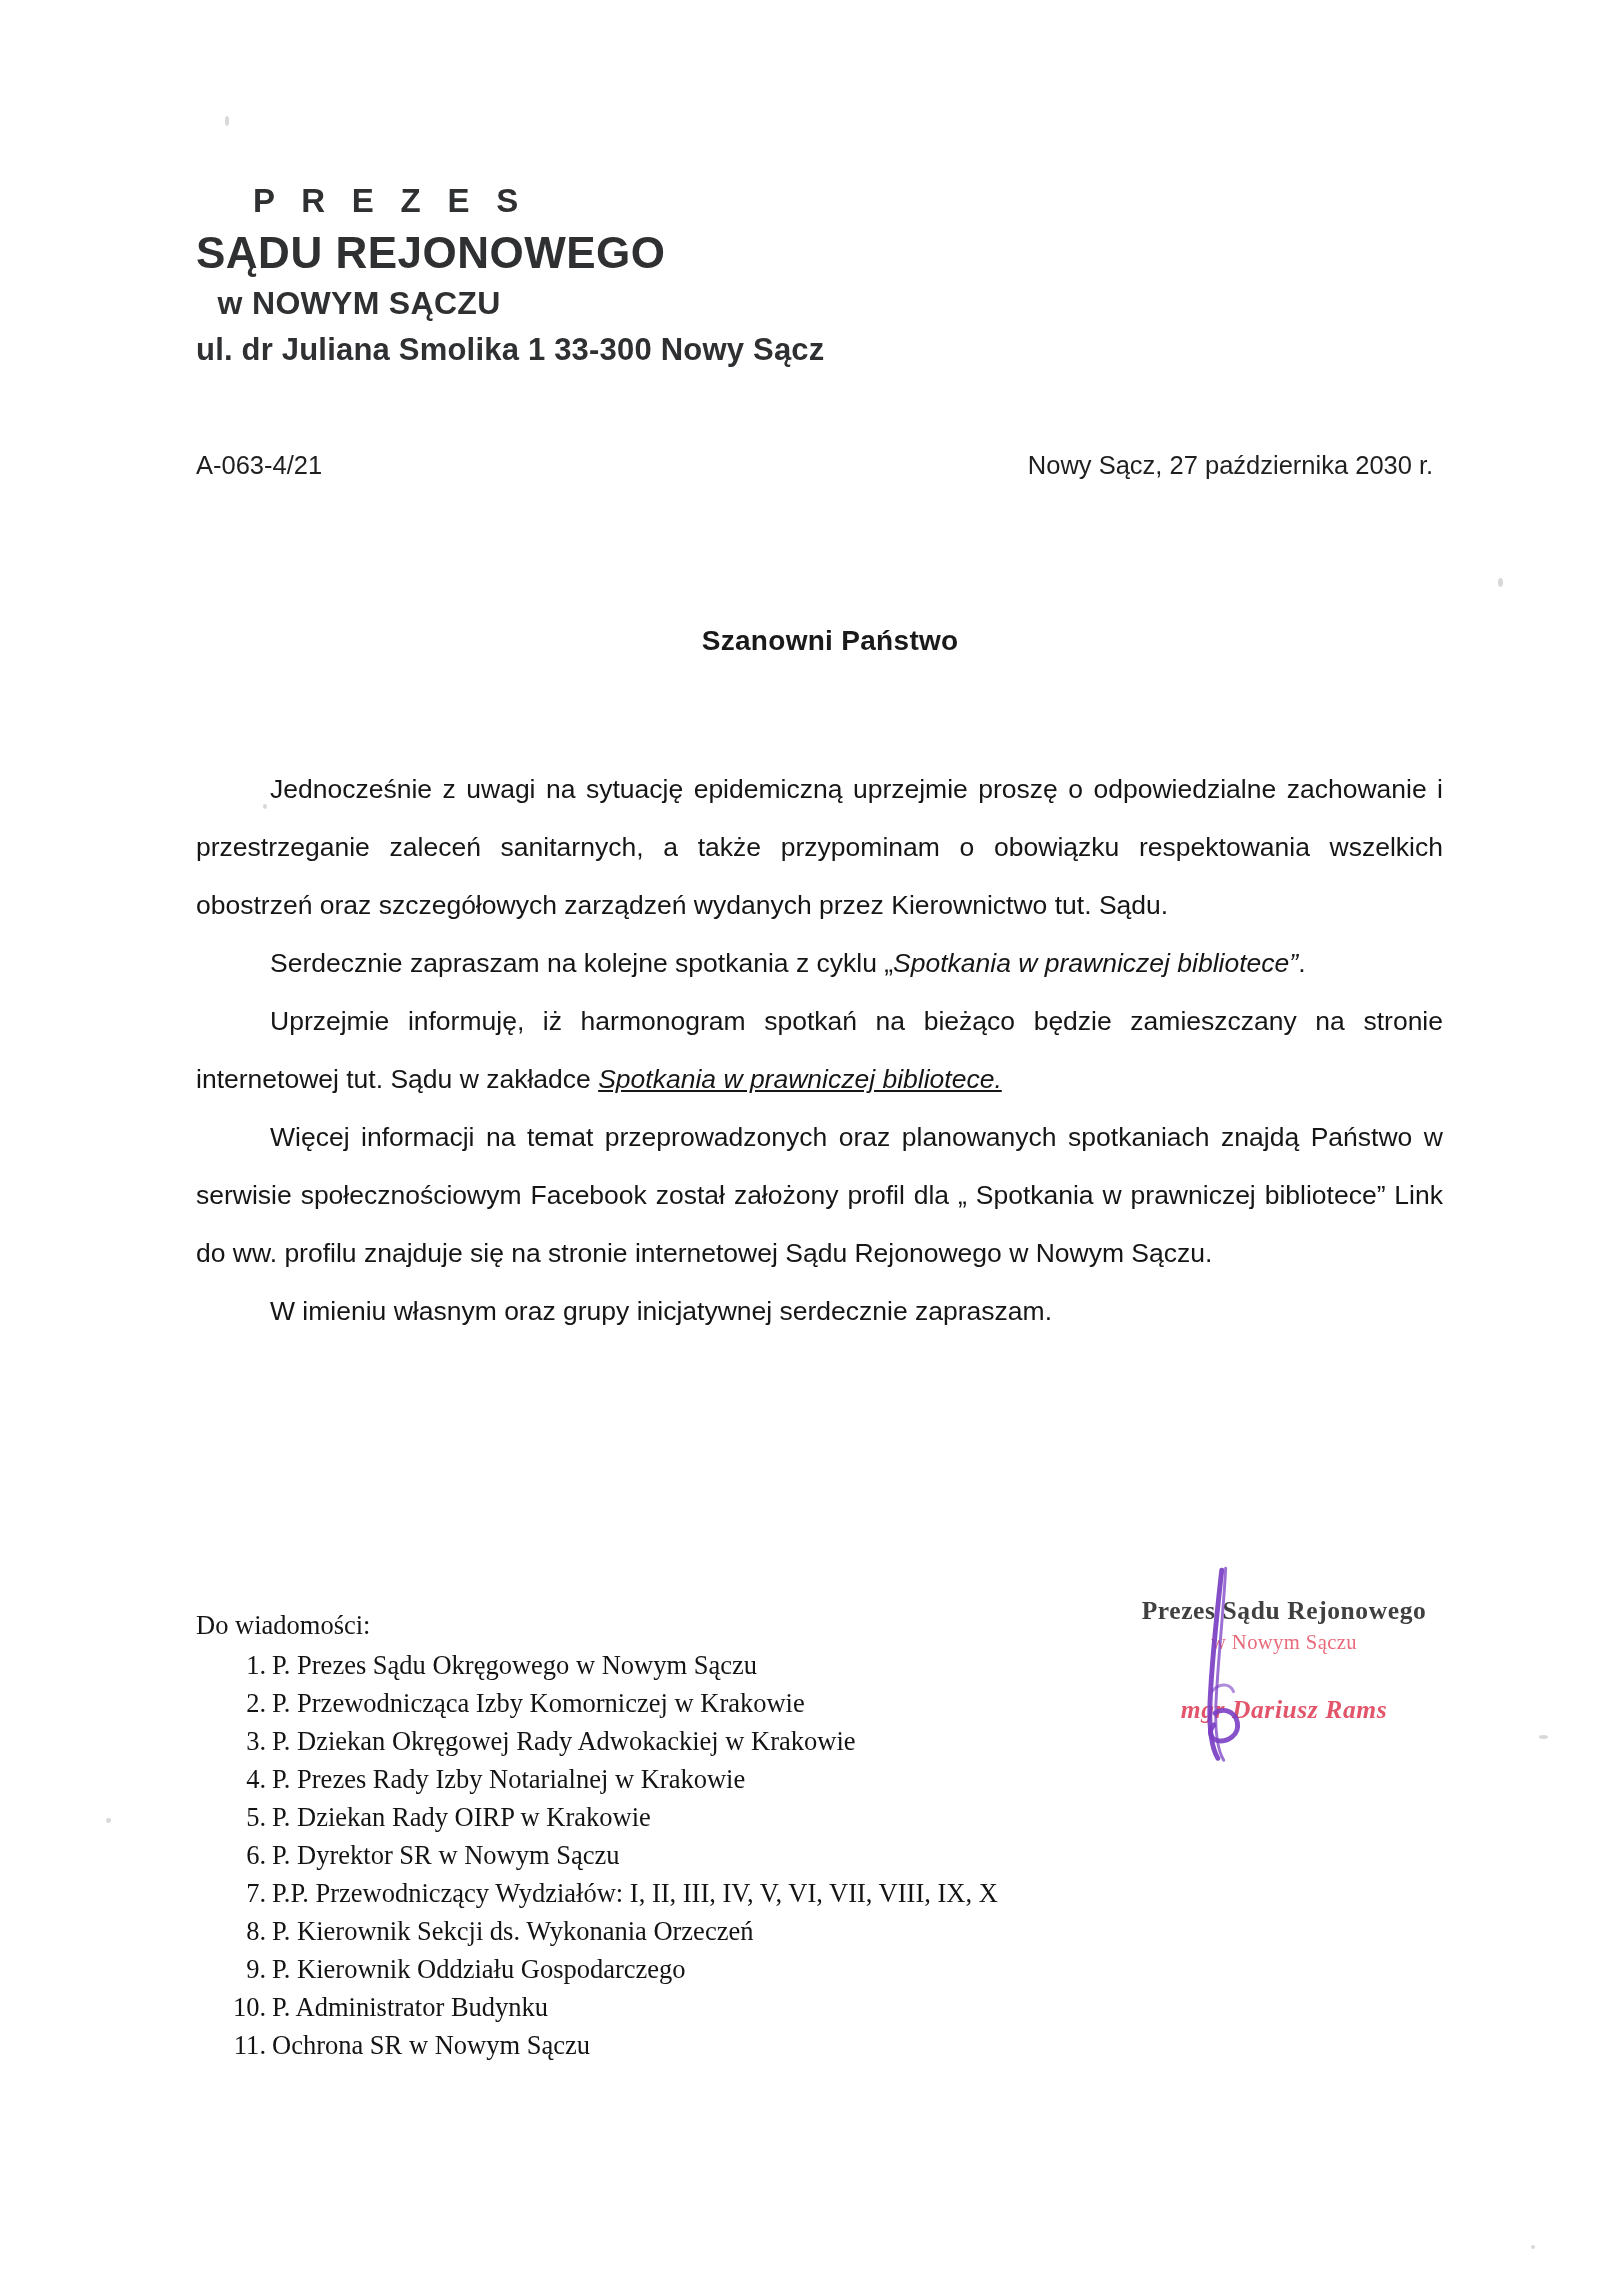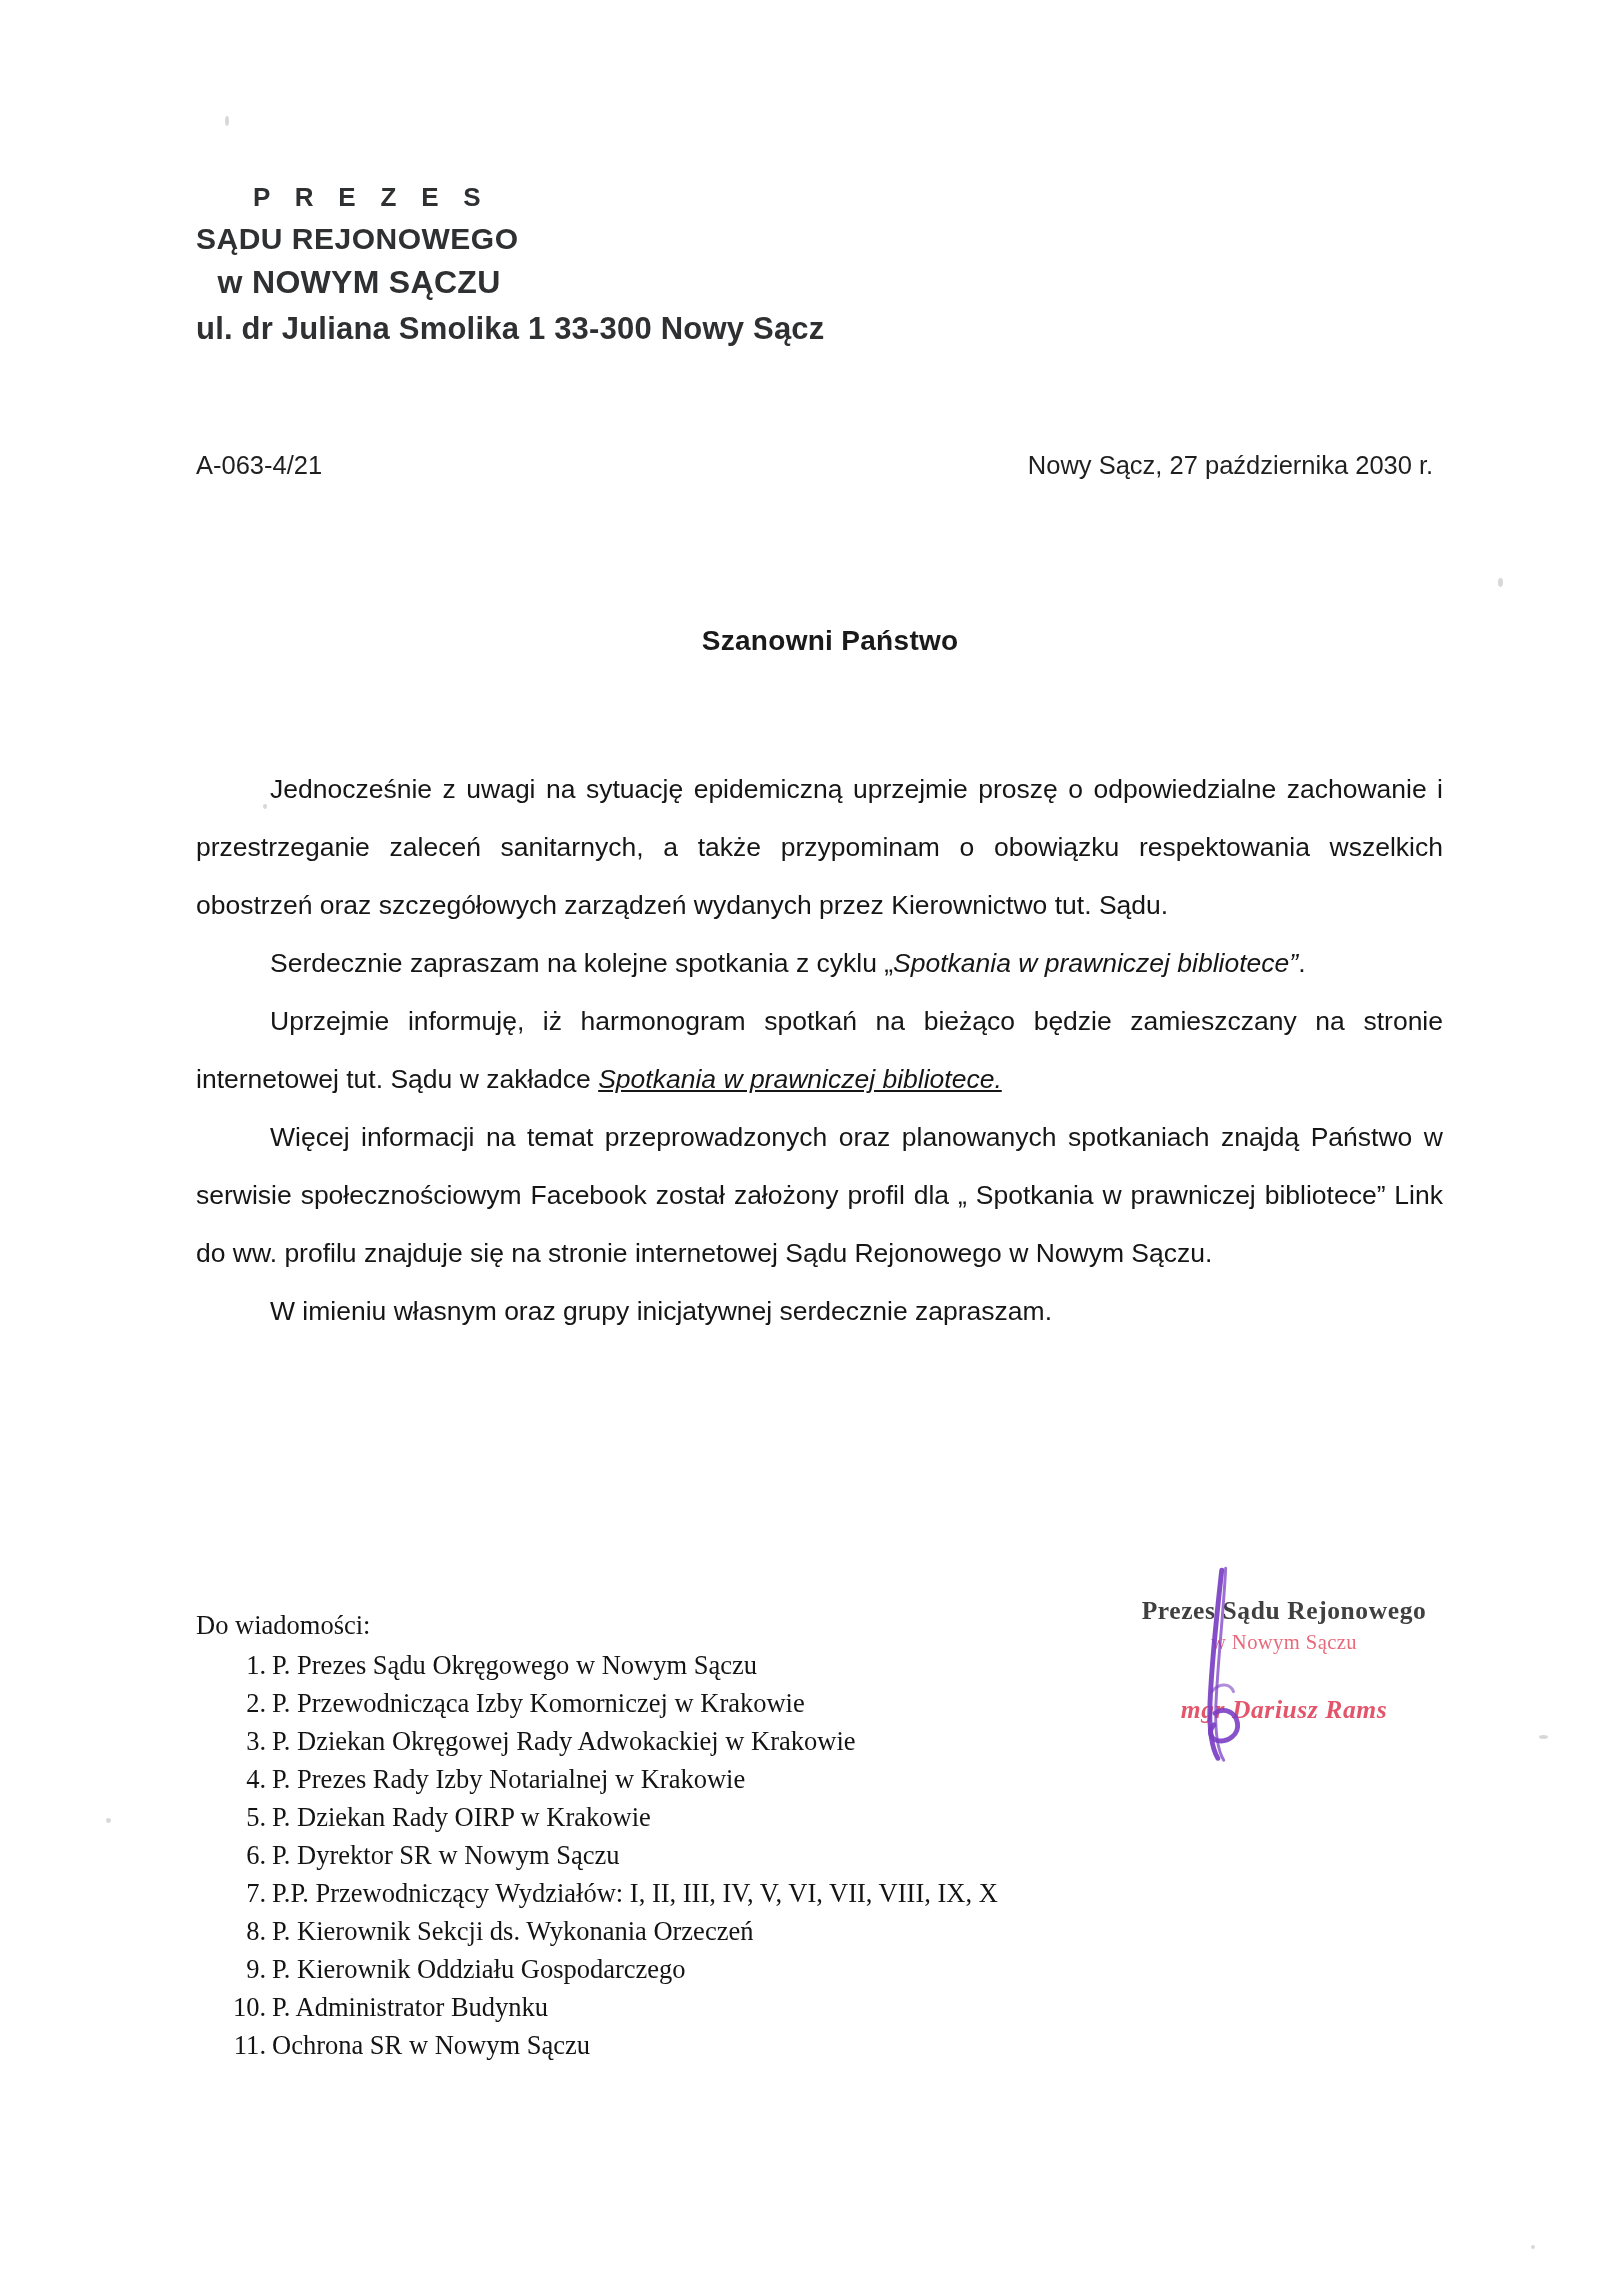--- a/index.html
+++ b/index.html
@@ -28,27 +28,27 @@
     width: 784px;
   }
   .lh-line {
     font-weight: bold;
     color: #2f3032;
     letter-spacing: 0.2px;
     line-height: 1.0;
     white-space: nowrap;
   }
   .lh-prezes {
-    font-size: 26px;
+    font-size: 33px;
     letter-spacing: 8.8px;
     padding-left: 57px;
     margin-bottom: 13.7px;
   }
   .lh-sadu {
-    font-size: 30px;
+    font-size: 44px;
     letter-spacing: 0.5px;
     margin-bottom: 12.7px;
   }
   .lh-wns {
     font-size: 32px;
     letter-spacing: 0.3px;
     padding-left: 21.6px;
     margin-bottom: 14.7px;
   }
   .lh-adres {

